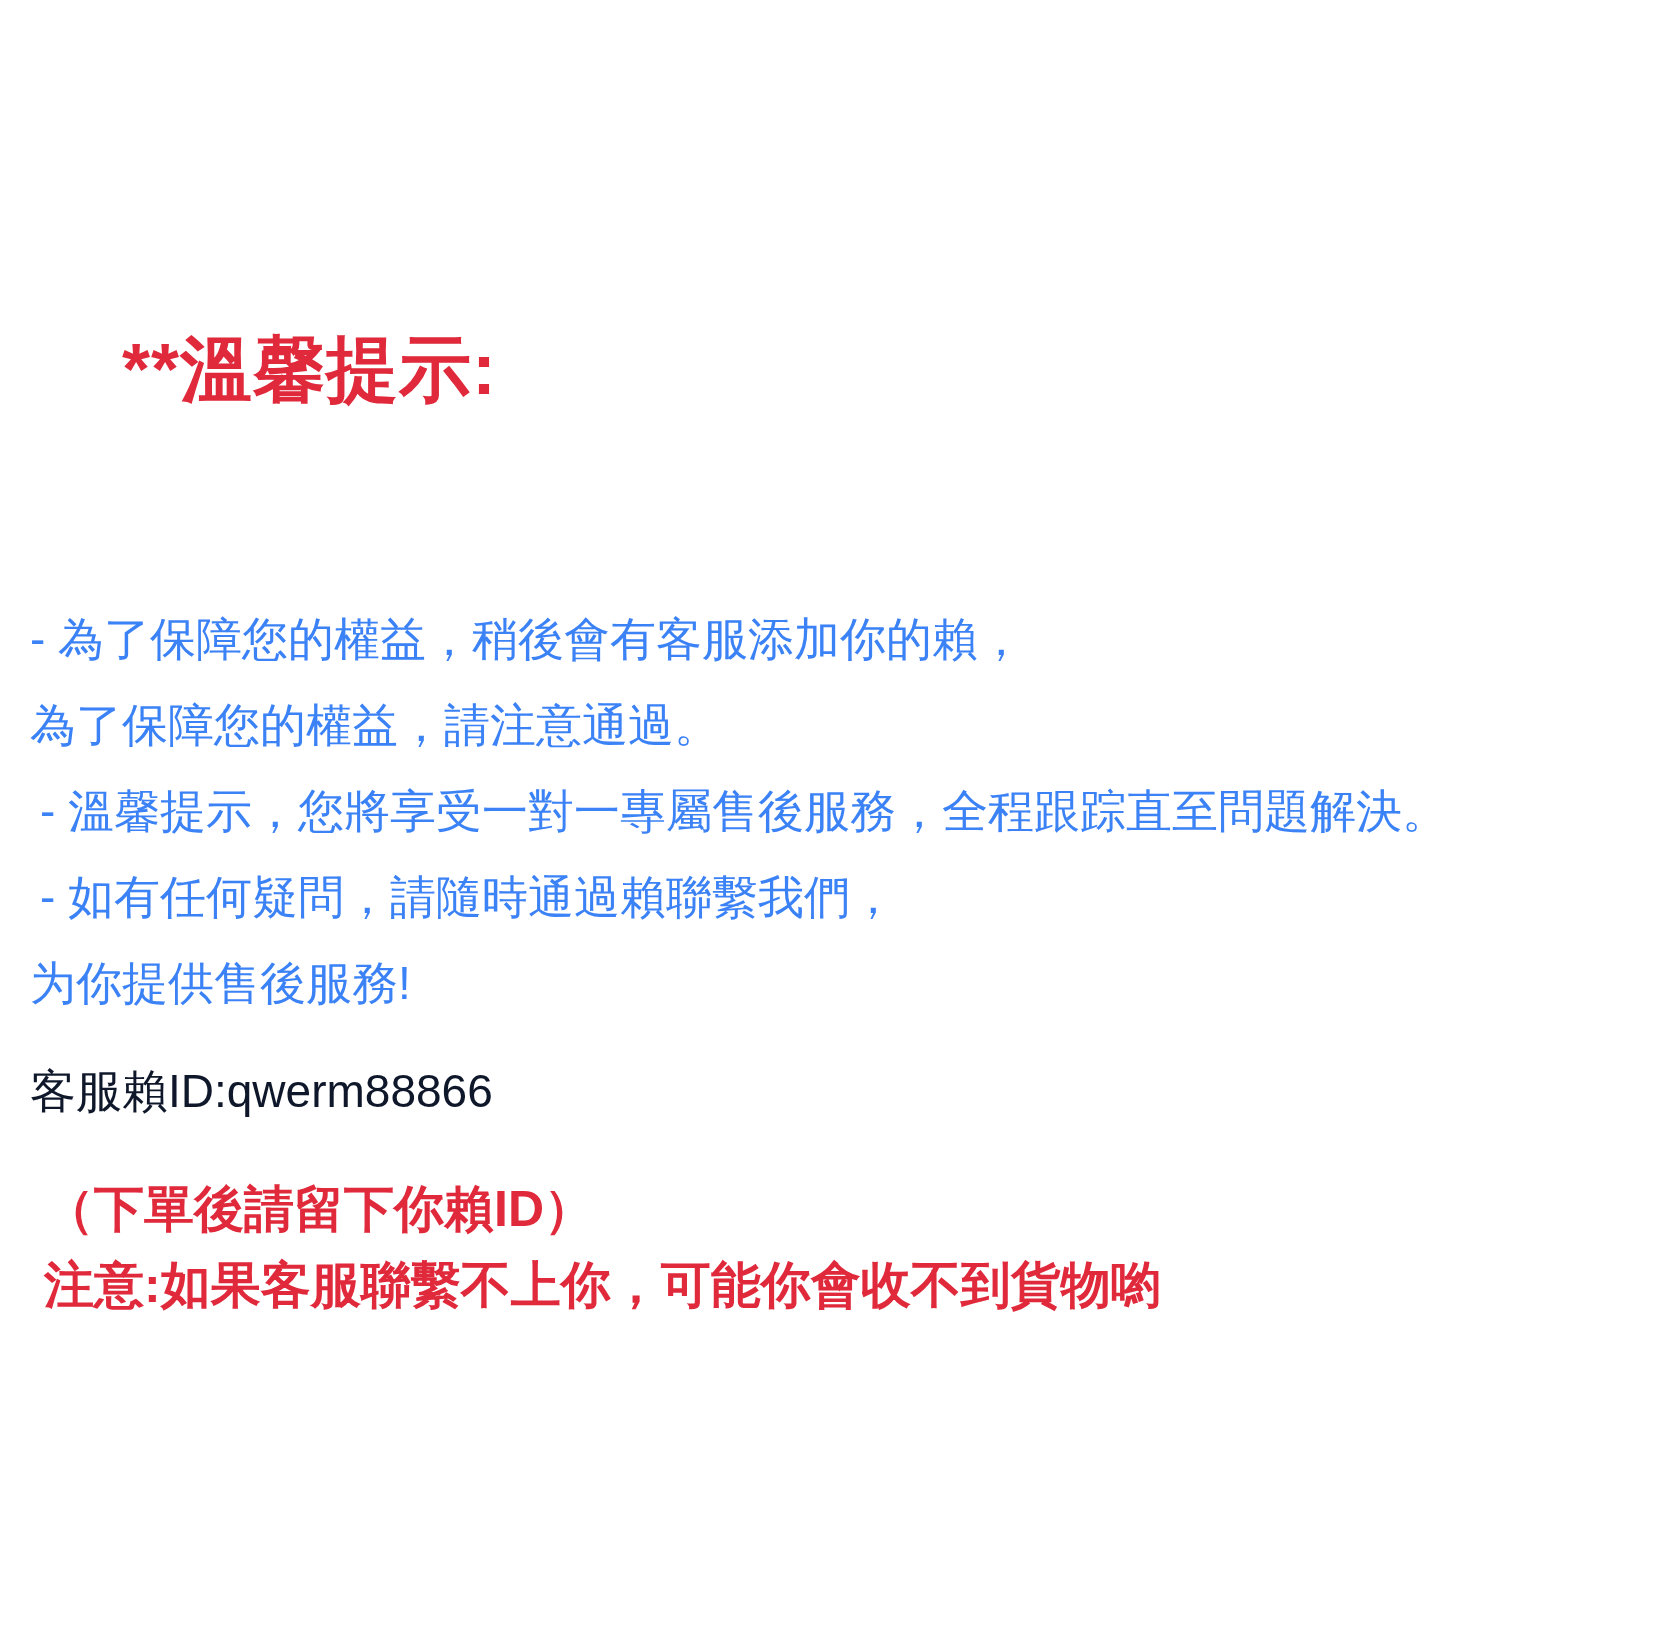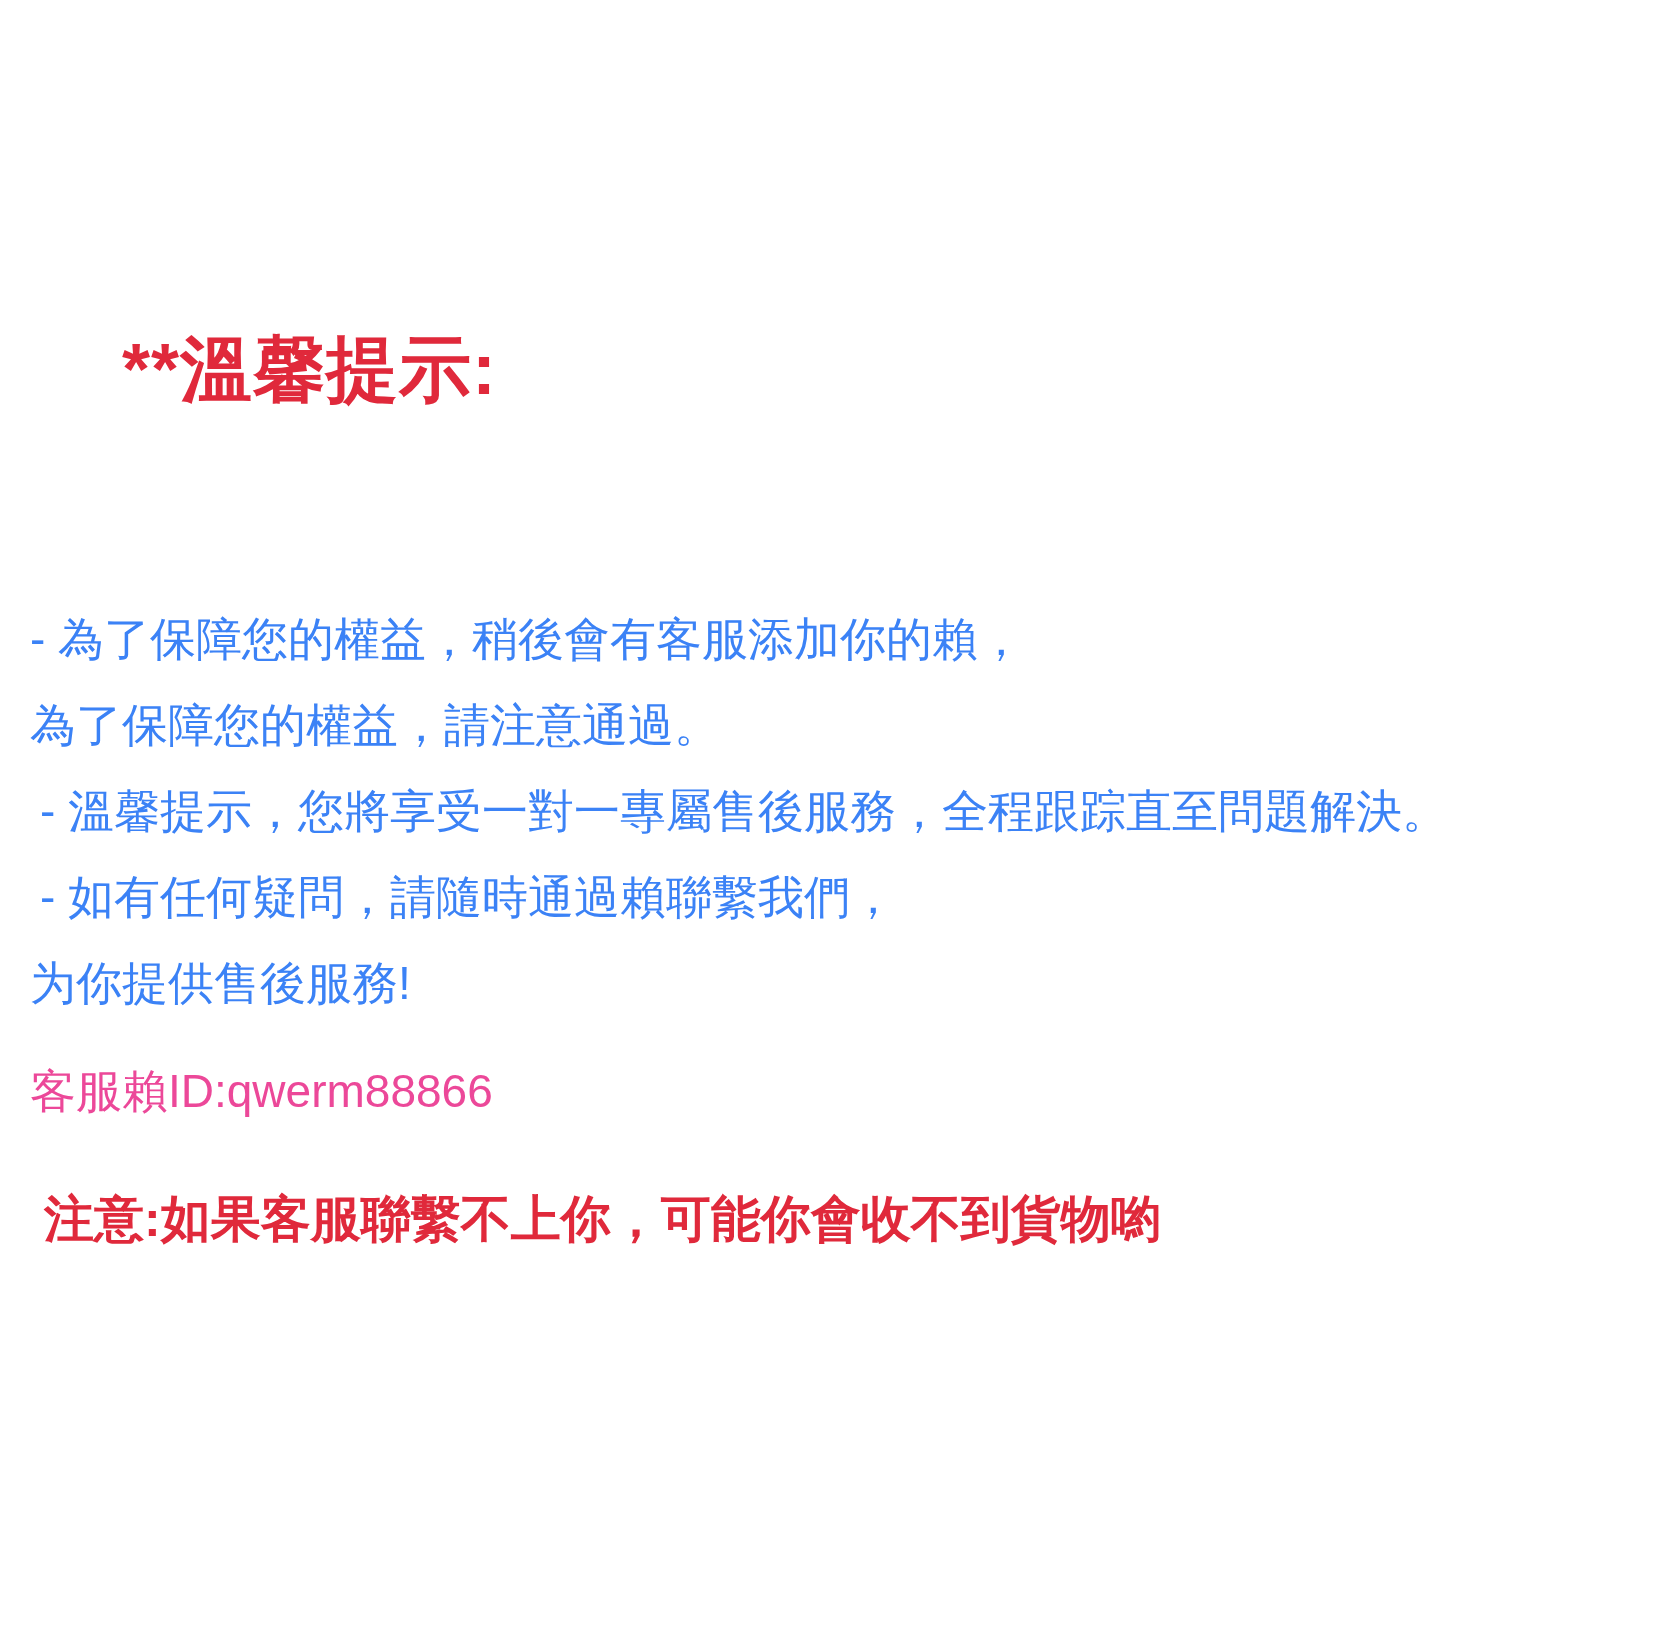--- a/index.html
+++ b/index.html
@@ -45,21 +45,21 @@
     color: #3b82f6;
     white-space: nowrap;
   }
   .body-line.indent {
     padding-left: 10px;
   }
   .id-line {
     font-size: 46px;
     font-weight: 500;
     line-height: 86px;
-    color: #ec4899;
+    color: #0f172a;
     white-space: nowrap;
     margin-top: 22px;
   }
   .red-block {
     position: absolute;
     left: 44px;
     top: 1176px;
     width: 1600px;
   }
   .red-line {
@@ -83,16 +83,17 @@
   <div class="body-block">
     <div class="body-line">- 為了保障您的權益，稍後會有客服添加你的賴，</div>
     <div class="body-line">為了保障您的權益，請注意通過。</div>
     <div class="body-line indent">- 溫馨提示，您將享受一對一專屬售後服務，全程跟踪直至問題解決。</div>
     <div class="body-line indent">- 如有任何疑問，請隨時通過賴聯繫我們，</div>
     <div class="body-line">为你提供售後服務!</div>
     <div class="id-line">客服賴ID:qwerm88866</div>
   </div>
 
   <div class="red-block">
+    <div class="red-line">（下單後請留下你賴ID）</div>
     <div class="red-line second">注意:如果客服聯繫不上你，可能你會收不到貨物喲</div>
   </div>
 
 </div>
 
 </body></html>

